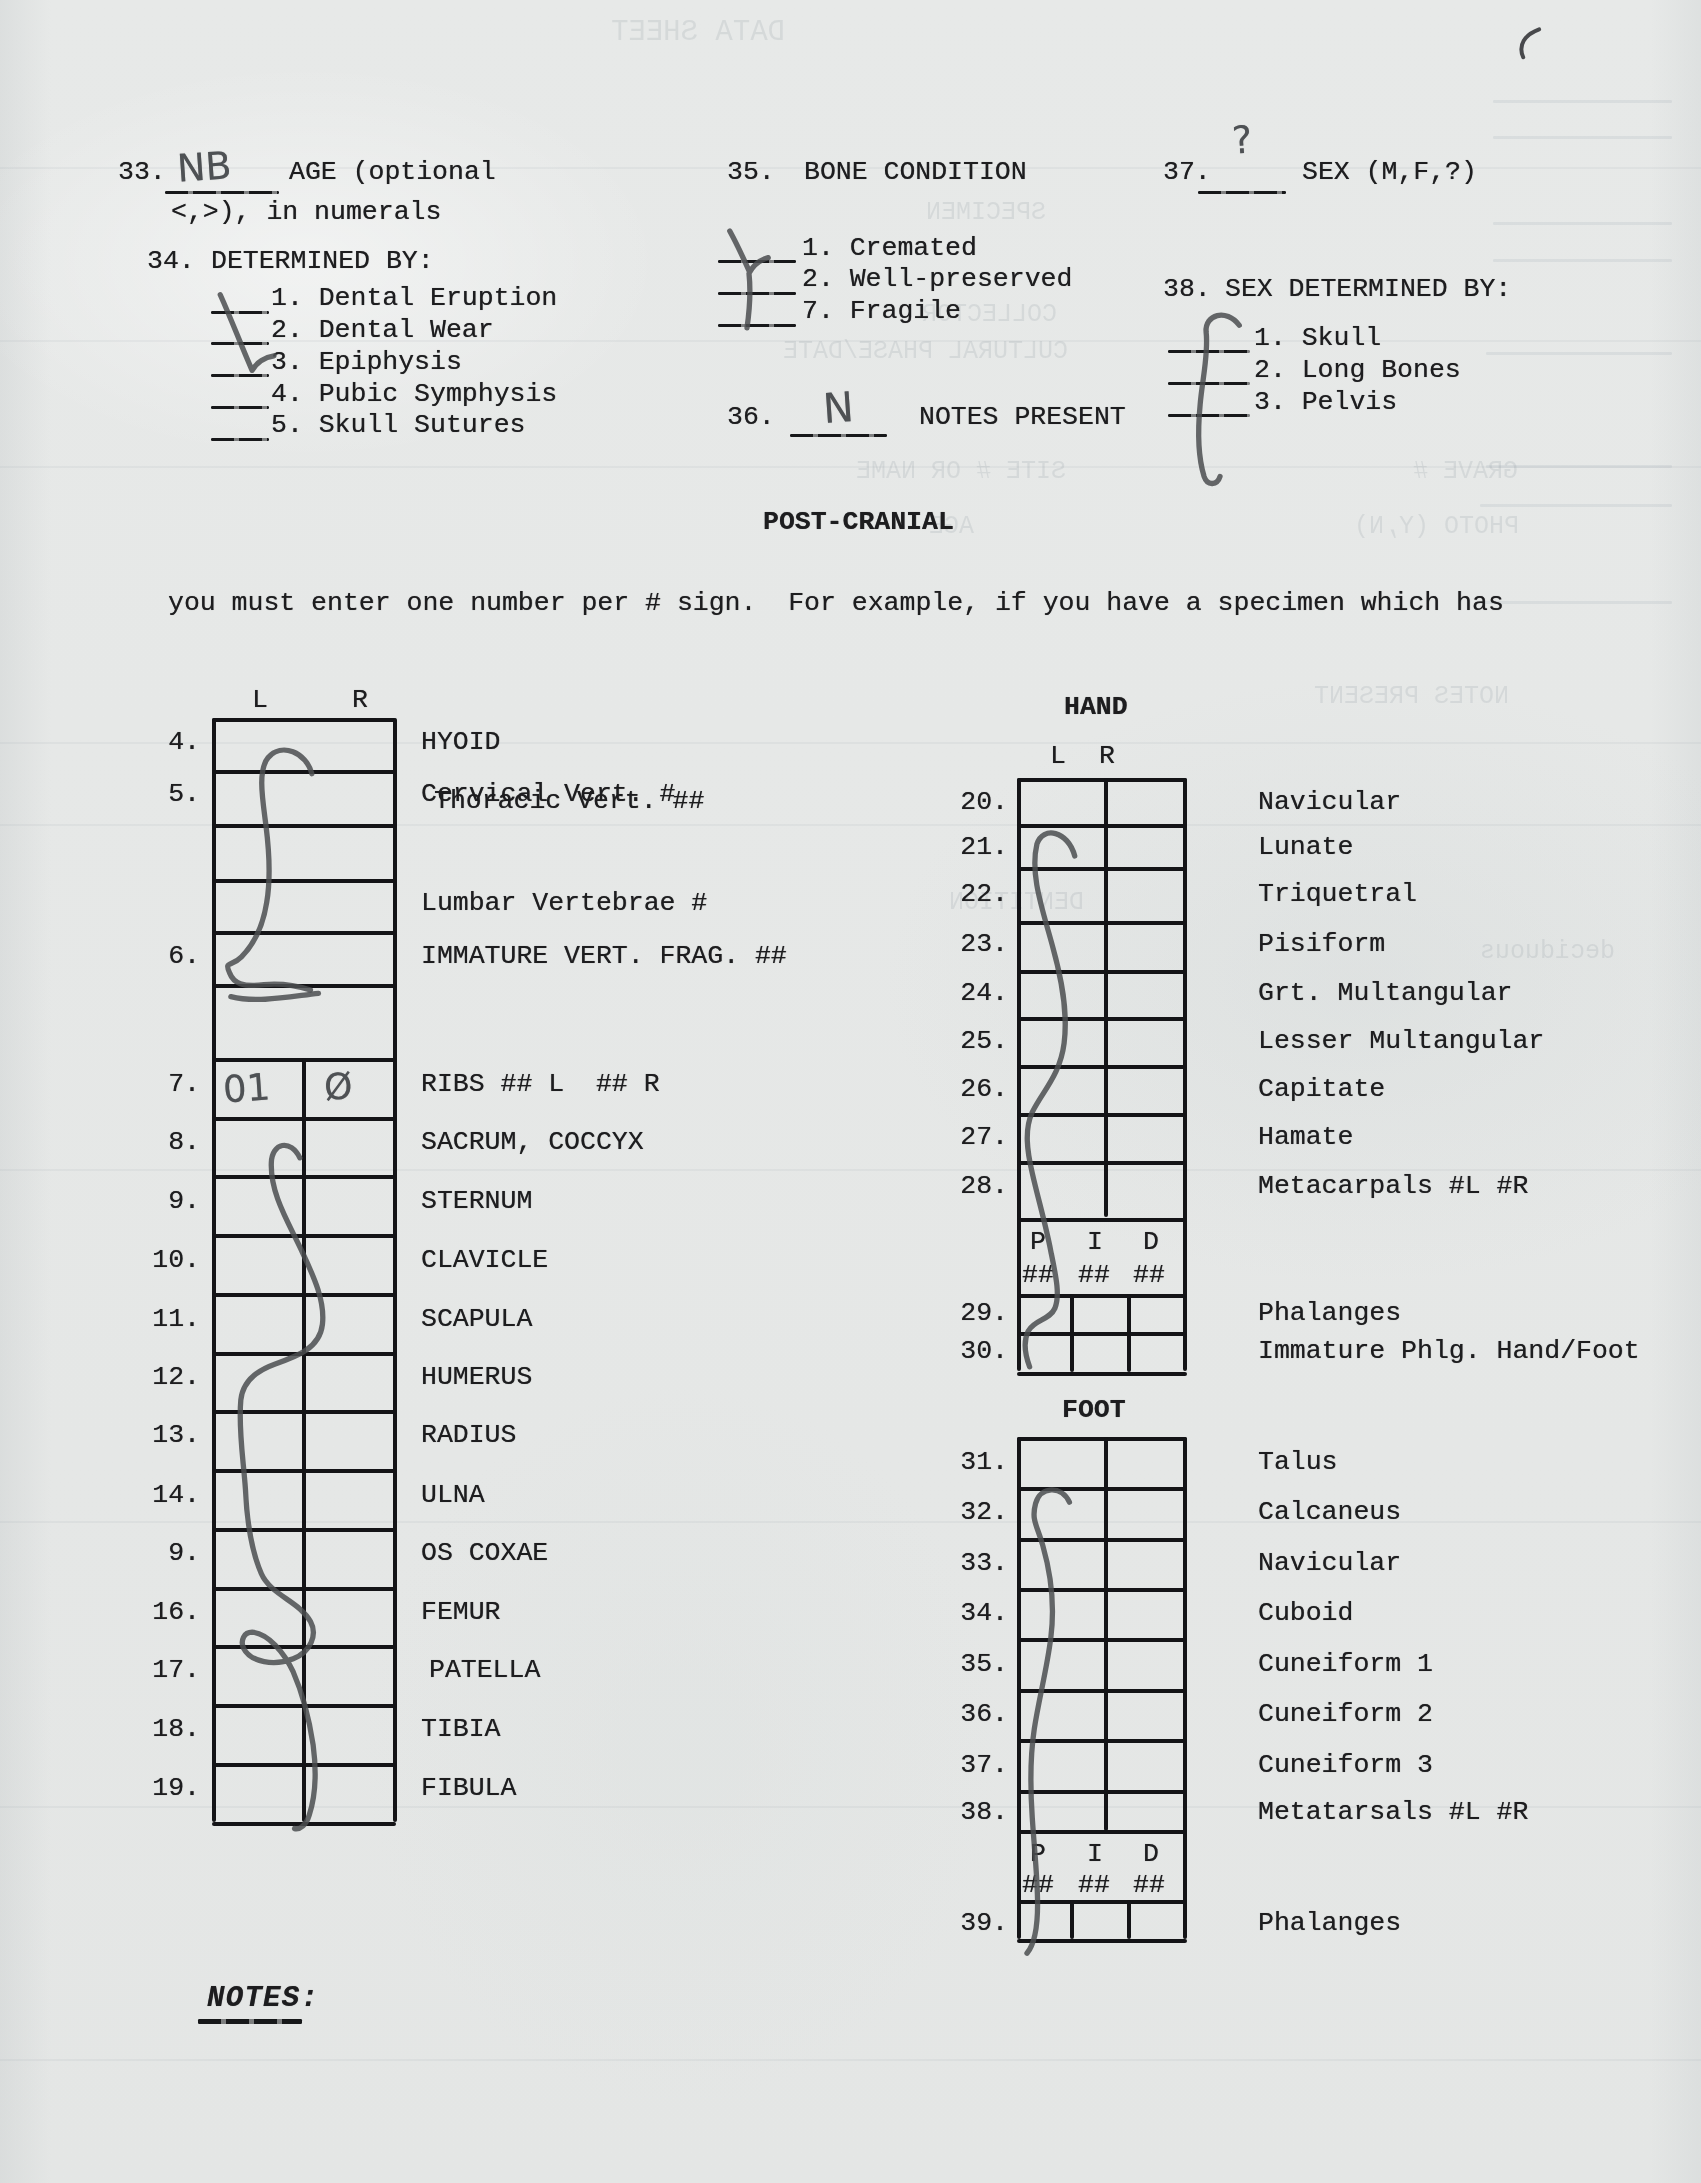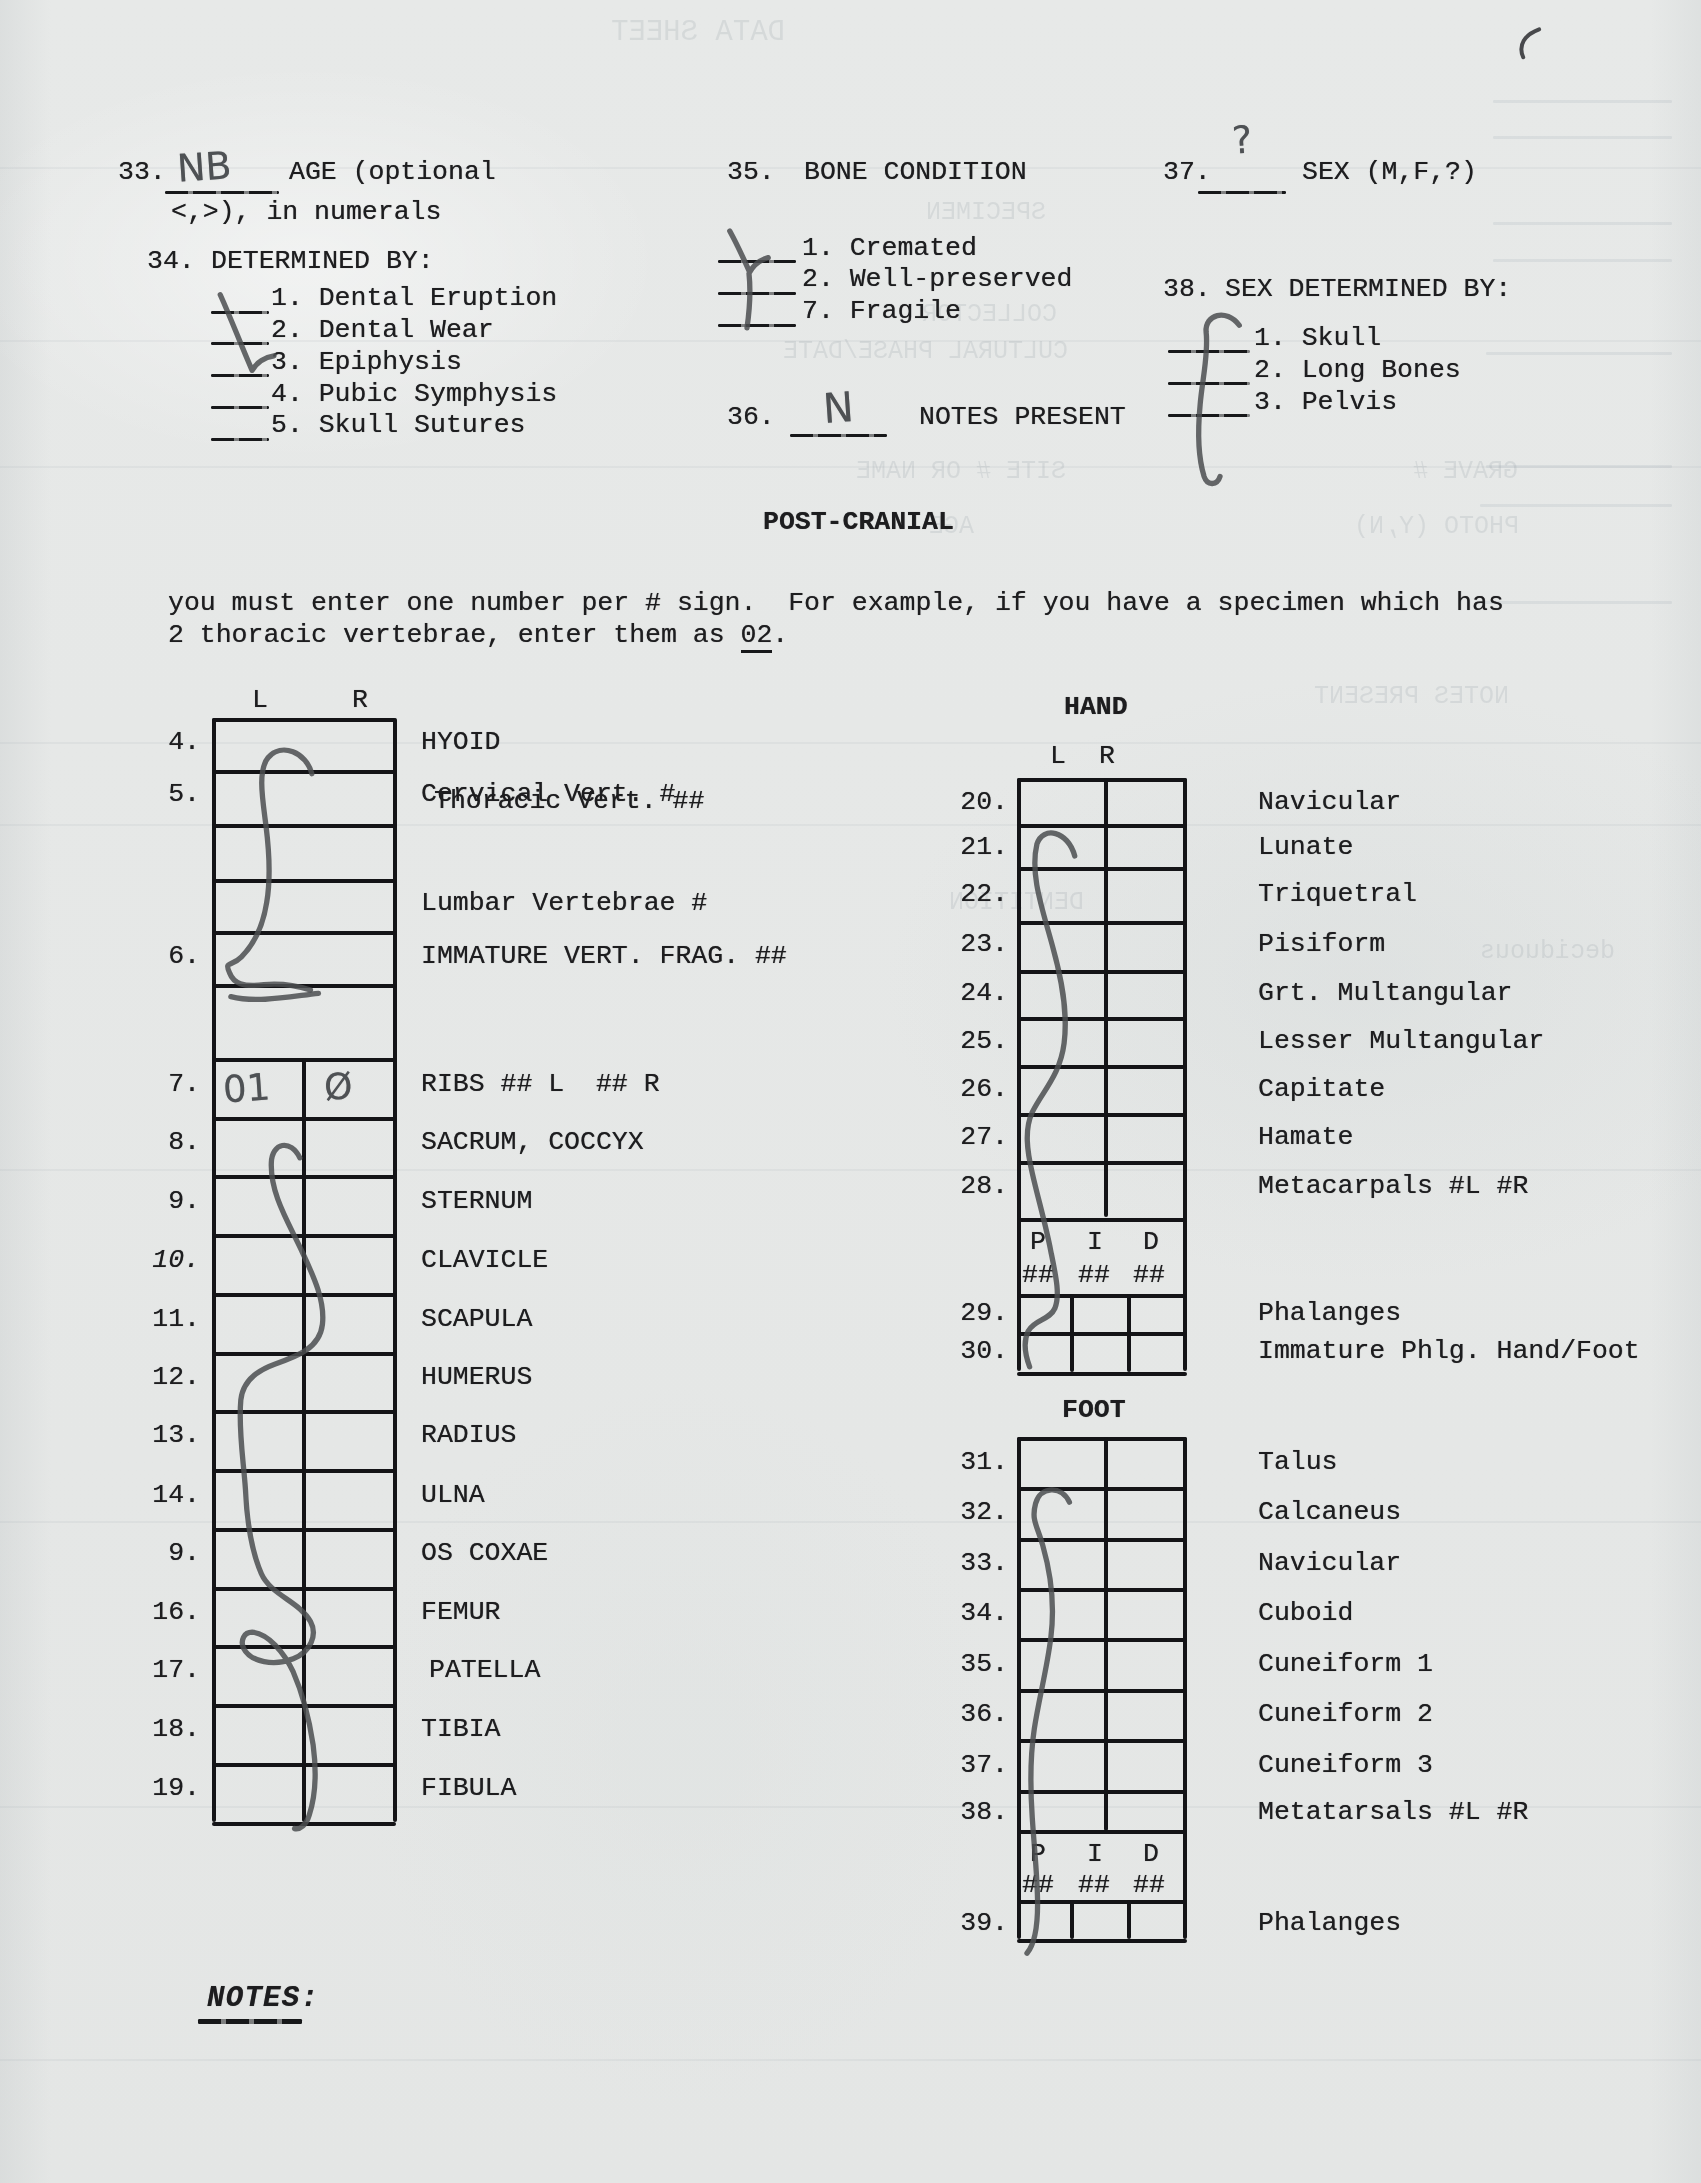--- a/index.html
+++ b/index.html
@@ -110,21 +110,20 @@
   <span class="t" style="left:1225px;top:275px;">SEX DETERMINED BY:</span>
   <span class="t" style="left:1254px;top:324px;">1. Skull</span>
   <span class="t" style="left:1254px;top:356px;">2. Long Bones</span>
   <span class="t" style="left:1254px;top:388px;">3. Pelvis</span>
   <div class="blank" style="left:1168px;top:350px;width:82px;"></div>
   <div class="blank" style="left:1168px;top:382px;width:82px;"></div>
   <div class="blank" style="left:1168px;top:414px;width:82px;"></div>
 
   <span class="t b" style="left:763px;top:508px;">POST-CRANIAL</span>
   <span class="t" style="left:168px;top:589px;">you must enter one number per # sign.  For example, if you have a specimen which has</span>
-  <span class="t" style="left:168px;top:621px;"><span>2 thoracic vertebrae, enter them as </span><span style="border-bottom:3.3px solid #17181a;">02</span><span>.</span></span>
 
   <div id="left-table-layer">
       <div class="hline" style="left: 212px; top: 718px; width: 184px;"></div>
       <div class="hline" style="left: 212px; top: 770px; width: 184px;"></div>
       <div class="hline" style="left: 212px; top: 824px; width: 184px;"></div>
       <div class="hline" style="left: 212px; top: 879px; width: 184px;"></div>
       <div class="hline" style="left: 212px; top: 931px; width: 184px;"></div>
       <div class="hline" style="left: 212px; top: 984px; width: 184px;"></div>
       <div class="hline" style="left: 212px; top: 1058px; width: 184px;"></div>
       <div class="hline" style="left: 212px; top: 1117px; width: 184px;"></div>
@@ -154,21 +153,21 @@
       <div class="t" style="left: 126px; top: 889px; width: 74px; text-align: right;"></div>
       <div class="t" style="left: 421px; top: 889px;">Lumbar Vertebrae #</div>
       <div class="t" style="left: 126px; top: 942px; width: 74px; text-align: right;">6.</div>
       <div class="t" style="left: 421px; top: 942px;">IMMATURE VERT. FRAG. ##</div>
       <div class="t" style="left: 126px; top: 1070px; width: 74px; text-align: right;">7.</div>
       <div class="t" style="left: 421px; top: 1070px;">RIBS ## L  ## R</div>
       <div class="t" style="left: 126px; top: 1128px; width: 74px; text-align: right;">8.</div>
       <div class="t" style="left: 421px; top: 1128px;">SACRUM, COCCYX</div>
       <div class="t" style="left: 126px; top: 1187px; width: 74px; text-align: right;">9.</div>
       <div class="t" style="left: 421px; top: 1187px;">STERNUM</div>
-      <div class="t" style="left: 126px; top: 1246px; width: 74px; text-align: right; font-style: italic;">10.</div>
+      <div class="t" style="left: 126px; top: 1246px; width: 74px; text-align: right;">10.</div>
       <div class="t" style="left: 421px; top: 1246px;">CLAVICLE</div>
       <div class="t" style="left: 126px; top: 1305px; width: 74px; text-align: right;">11.</div>
       <div class="t" style="left: 421px; top: 1305px;">SCAPULA</div>
       <div class="t" style="left: 126px; top: 1363px; width: 74px; text-align: right;">12.</div>
       <div class="t" style="left: 421px; top: 1363px;">HUMERUS</div>
       <div class="t" style="left: 126px; top: 1421px; width: 74px; text-align: right;">13.</div>
       <div class="t" style="left: 421px; top: 1421px;">RADIUS</div>
       <div class="t" style="left: 126px; top: 1481px; width: 74px; text-align: right;">14.</div>
       <div class="t" style="left: 421px; top: 1481px;">ULNA</div>
       <div class="t" style="left: 126px; top: 1539px; width: 74px; text-align: right;">9.</div>

